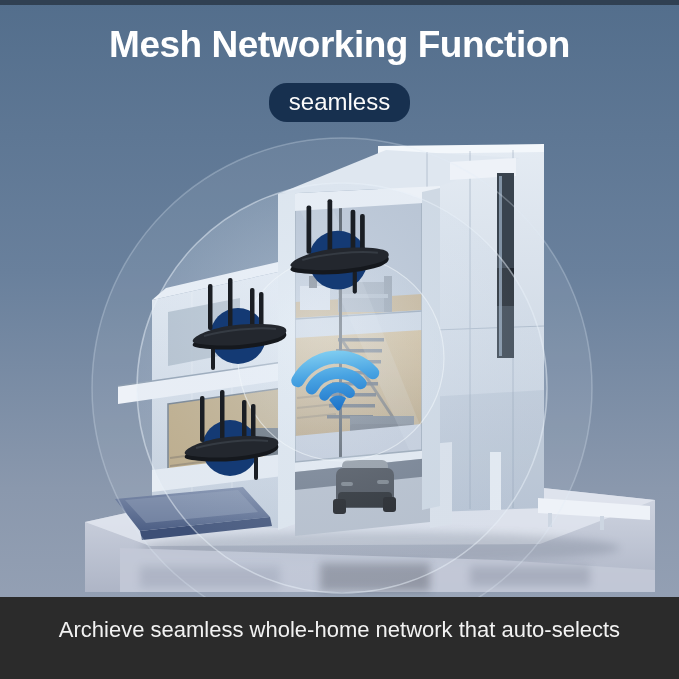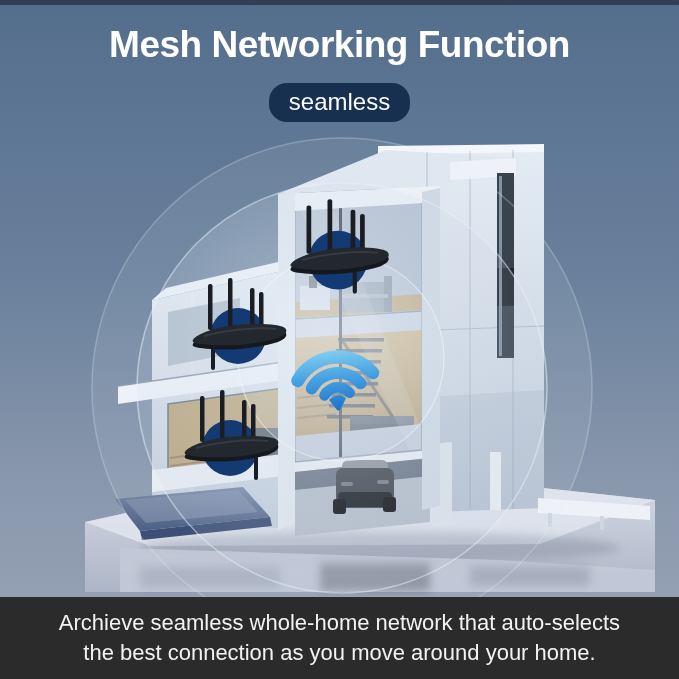--- a/index.html
+++ b/index.html
@@ -18,21 +18,21 @@
     position:absolute;left:0;top:83px;width:100%;
     display:flex;justify-content:center;gap:47px;
   }
   .badge{
     background:#17304f;color:#fbfbfb;font-size:24px;line-height:1;
     padding:7px 20px 8px;border-radius:18px;white-space:nowrap;
   }
   .caption{
     position:absolute;left:0;top:597px;width:100%;height:82px;
     background:#2b2b2b;color:#f2f2f2;text-align:center;
-    font-size:22px;line-height:30px;padding-top:11px;box-sizing:border-box;
+    font-size:22px;line-height:30px;padding-top:18px;box-sizing:border-box;
   }
 </style>
 </head>
 <body>
 
 <div class="poster">
 
   <svg class="scene-svg" viewBox="0 0 679 679" aria-hidden="true">
     <defs>
       <linearGradient id="bgGrad" x1="0" y1="0" x2="0" y2="1">
@@ -276,16 +276,15 @@
   </svg>
 
   <h1 class="title">Mesh Networking Function</h1>
 
   <div class="badges">
     <span class="badge">seamless</span>
   </div>
 
   <div class="caption">
     <div>Archieve seamless whole-home network that auto-selects</div>
-    <div>the best connection as you move around your home.</div>
   </div>
 
 </div>
 
 </body></html>

